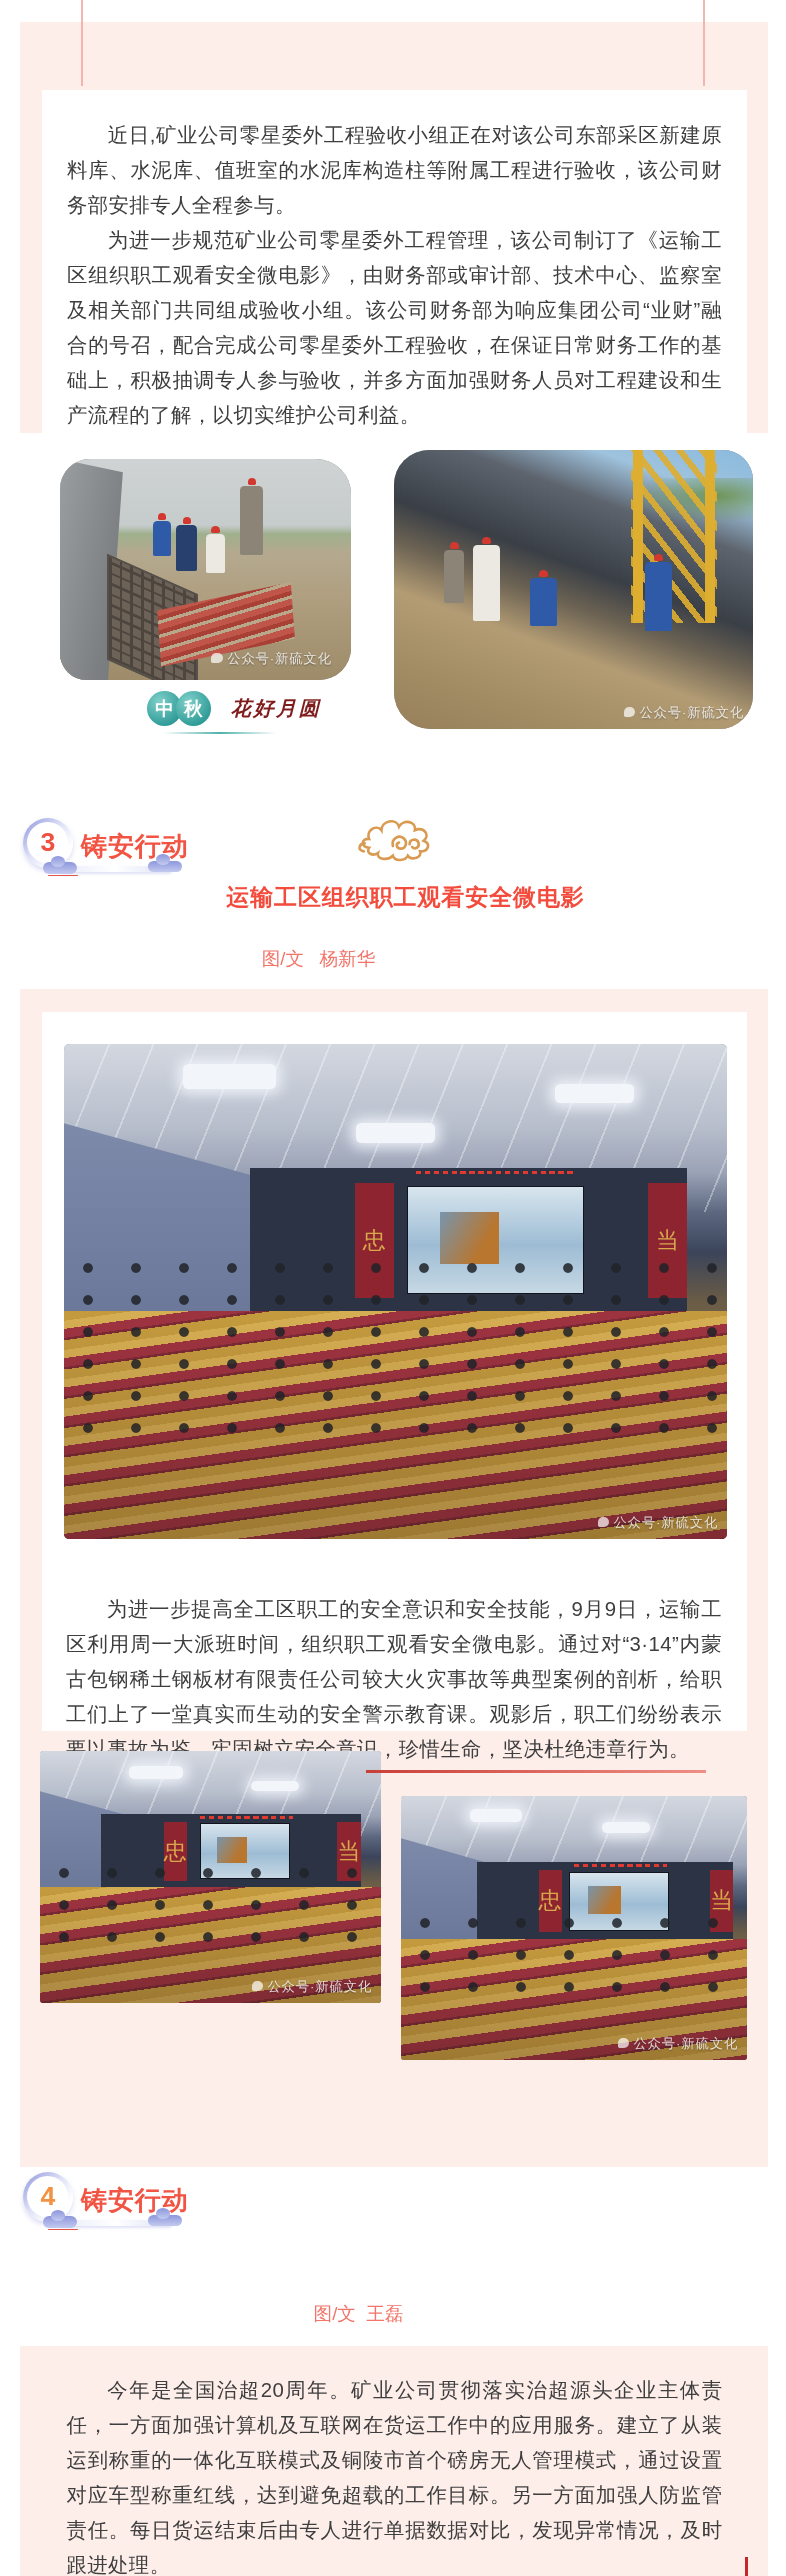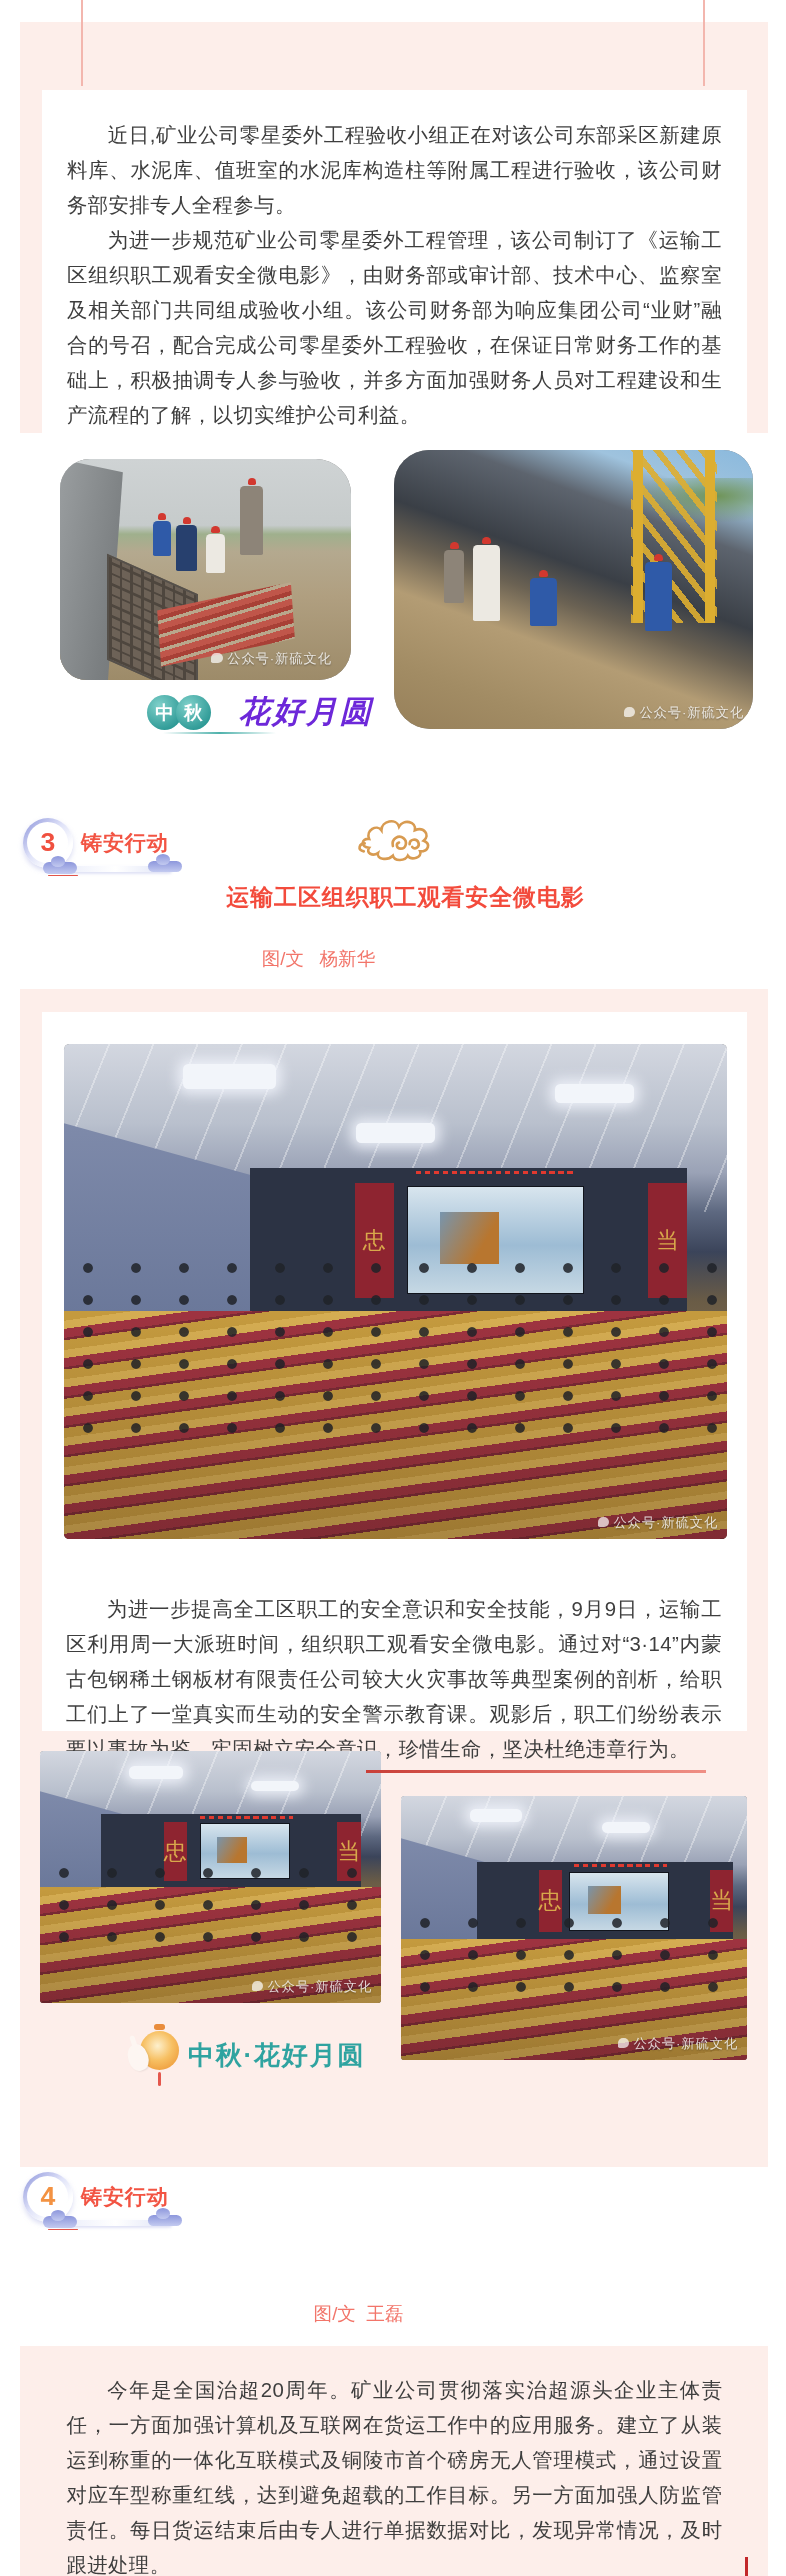--- a/index.html
+++ b/index.html
@@ -24,21 +24,21 @@
     box-shadow:0 2.7px 5.3px rgba(150,155,220,.35);
   }
   .badge-ring .inner{
     position:absolute;left:4.4px;top:4.4px;width:41px;height:41px;border-radius:50%;
     background:#ffffff;display:flex;align-items:center;justify-content:center;
     font-size:26.6px;font-weight:bold;
   }
   .badge.n3 .inner{color:#f0503f;}
   .badge.n4 .inner{color:#f39242;}
   .badge-label{
-    position:absolute;left:58px;top:10.6px;font-size:21px;font-weight:bold;color:#f25443;
+    position:absolute;left:58px;top:10.6px;font-size:26px;font-weight:bold;color:#f25443;
     letter-spacing:0.9px;white-space:nowrap;
   }
   .badge-clouds{position:absolute;left:19.5px;top:39px;width:142px;height:19.5px;}
   .badge-clouds .bar{
     position:absolute;left:16px;top:8.9px;width:113px;height:6.2px;border-radius:3.5px;
     background:linear-gradient(90deg,#e9ecfa,#ffffff 50%,#dde2f6);
     box-shadow:0 1.8px 2.7px rgba(160,165,225,.35);
   }
   .badge-clouds .c{
     position:absolute;width:34px;height:11.5px;border-radius:7px;
@@ -125,22 +125,22 @@
   .slope-tower::before{left:1.8px;} .slope-tower::after{right:1.8px;}
   
   .sticker1{position:absolute;z-index:3;}
   .s1-circle{
     display:inline-block;width:35px;height:35px;border-radius:50%;
     background:radial-gradient(circle at 35% 30%,#7fd0ca,#2e9a96 75%);
     color:#fff;font-size:18.6px;font-weight:bold;text-align:center;line-height:35px;vertical-align:middle;
   }
   .s1-circle.c2{margin-left:-6.2px;}
   .s1-text{
-    display:inline-block;margin-left:24px;font-size:31px;font-weight:bold;font-style:italic;
-    color:#6d28d9;letter-spacing:2.7px;vertical-align:middle;
+    display:inline-block;margin-left:16px;font-size:20px;font-weight:bold;font-style:italic;
+    color:#7f1d1d;letter-spacing:2.7px;vertical-align:middle;
   }
   .s1-underline{
     position:absolute;left:16px;top:41px;width:113px;height:1.8px;
     background:linear-gradient(90deg,rgba(79,178,172,0),#4fb2ac,rgba(79,178,172,0));
   }
   .sticker2{position:absolute;z-index:3;width:230px;height:80px;}
   .lantern{
     position:absolute;left:12.4px;top:7px;width:39px;height:39px;border-radius:50%;
     background:radial-gradient(circle at 45% 38%,#fdf0cd 0%,#f7c063 45%,#ef9f3f 80%,#e88f33 100%);
   }
@@ -283,25 +283,20 @@
       <div class="aud-banner l">忠</div>
       <div class="aud-screen" style="left:36%;width:38%;"></div>
       <div class="aud-banner r">当</div>
     </div>
     <div class="aud-seats"></div>
     <div class="aud-heads"></div>
     <div class="aud-vig"></div>
     <div class="wm">公众号·新硫文化</div>
   </div>
 
-  <div class="sticker2" style="left:128px;top:2024px;">
-    <div class="lantern"></div>
-    <div class="rabbit"></div>
-    <div class="s2-text">中秋·花好月圆</div>
-  </div>
 
   <div class="badge n4" style="left:23px;top:2172px;">
     <div class="badge-ring">
       <div class="inner">4</div>
     </div>
     <div class="badge-label">铸安行动</div>
     <div class="badge-clouds">
       <i class="bar"></i>
         <i class="c c1"></i>
         <i class="c c2"></i>

